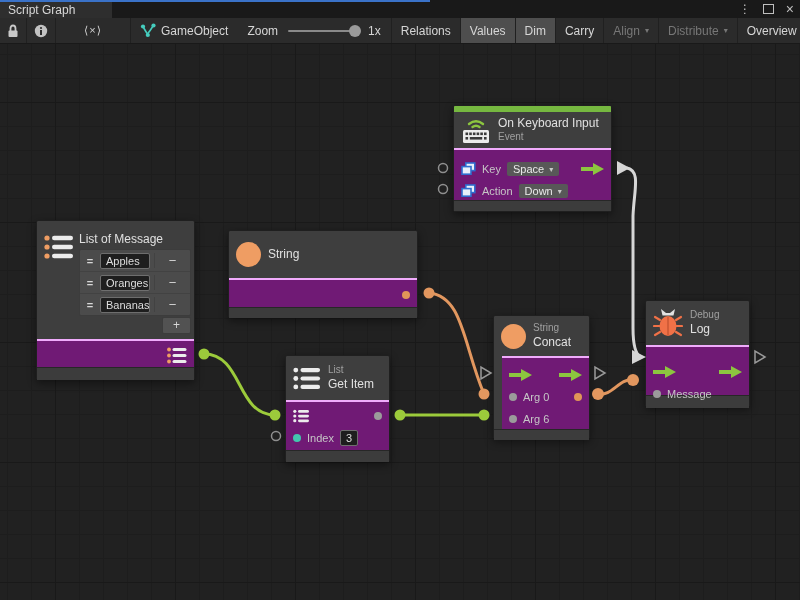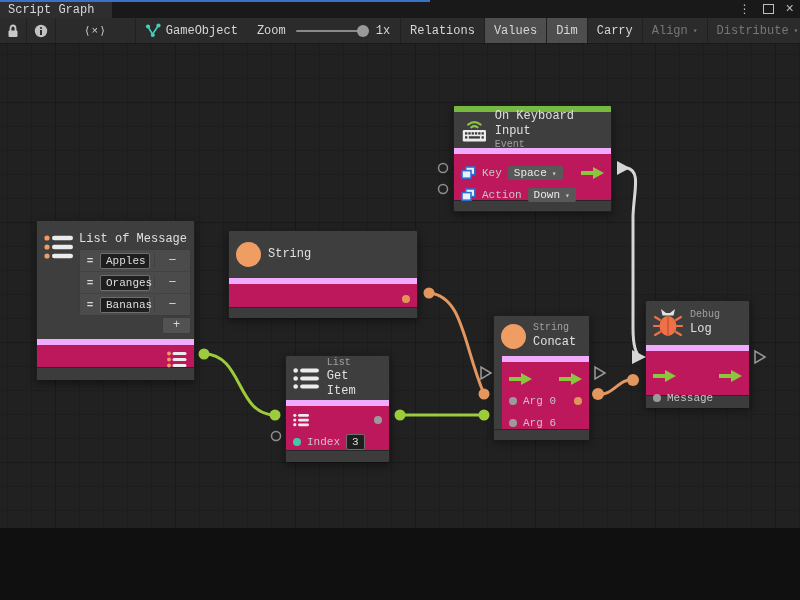--- a/index.html
+++ b/index.html
@@ -1,17 +1,17 @@
 <!DOCTYPE html>
 <html><head>
 <meta charset="utf-8">
 <style>
   html,body{margin:0;padding:0;background:#101010;}
-  .stage{position:relative;width:800px;height:528px;overflow:hidden;
-         font-family:Liberation Mono, monospace;background:#191919;
+  .stage{position:relative;width:800px;height:600px;overflow:hidden;
+         font-family:Liberation Sans, sans-serif;background:#191919;
          -webkit-font-smoothing:antialiased;}
 
   
   .titlebar{position:absolute;left:0;top:0;width:800px;height:18px;background:#191919;}
   .tab-accent{position:absolute;left:0;top:0;width:430px;height:2px;background:#3A72C8;}
   .tab{position:absolute;left:0;top:2px;width:112px;height:16px;background:#2E2E2E;
        color:#D8D8D8;font-size:12px;line-height:16px;padding-left:8px;box-sizing:border-box;}
   .wctrl{position:absolute;top:1px;height:16px;display:flex;align-items:center;gap:12px;right:6px;color:#BFBFBF;}
   .wctrl .menu{font-size:12px;letter-spacing:0;}
   .wctrl .maxbox{width:9px;height:8px;border:1.5px solid #BFBFBF;display:inline-block;}
@@ -47,21 +47,21 @@
     background-position:55px 58px,55px 58px,7px 10px,7px 10px;}
   .overlay{position:absolute;left:0;top:0;width:800px;height:556px;pointer-events:none;}
 
   
   .node{position:absolute;background:#3E3E3E;border:1px solid #1F1F1F;border-radius:2px;
         box-shadow:0 3px 8px rgba(0,0,0,.45);box-sizing:border-box;}
   .accent{height:6px;background:#76B840;border-radius:1px 1px 0 0;}
   .hdr{display:flex;align-items:center;gap:7px;padding:5px 7px;box-sizing:border-box;}
   .t1{font-size:12px;color:#E0E0E0;line-height:1.25;}
   .t2{font-size:10px;color:#A0A0A0;line-height:1.25;}
-  .ports{background:#be185d;border-top:6px solid #f0abfc;box-sizing:border-box;}
+  .ports{background:#701a75;border-top:2px solid #f0abfc;box-sizing:border-box;}
   .prow{display:flex;align-items:center;height:22px;padding:0 7px;gap:6px;}
   .plabel{font-size:11px;color:#C6C6C6;}
   .spacer{flex:1;}
   .ftr{background:#3C3C3C;border-top:1px solid #272727;}
   .dd{display:inline-flex;align-items:center;background:#585858;border-radius:2px;
       padding:1px 6px;font-size:11px;color:#EAEAEA;}
   .dd .caret{font-size:8px;margin-left:5px;color:#C9C9C9;}
   .field{background:#1E1E1E;border:1px solid #6E6E6E;border-radius:2px;
          padding:1px 5px;font-size:11px;color:#DEDEDE;white-space:nowrap;}
   .dot{width:8px;height:8px;border-radius:50%;flex:none;}

